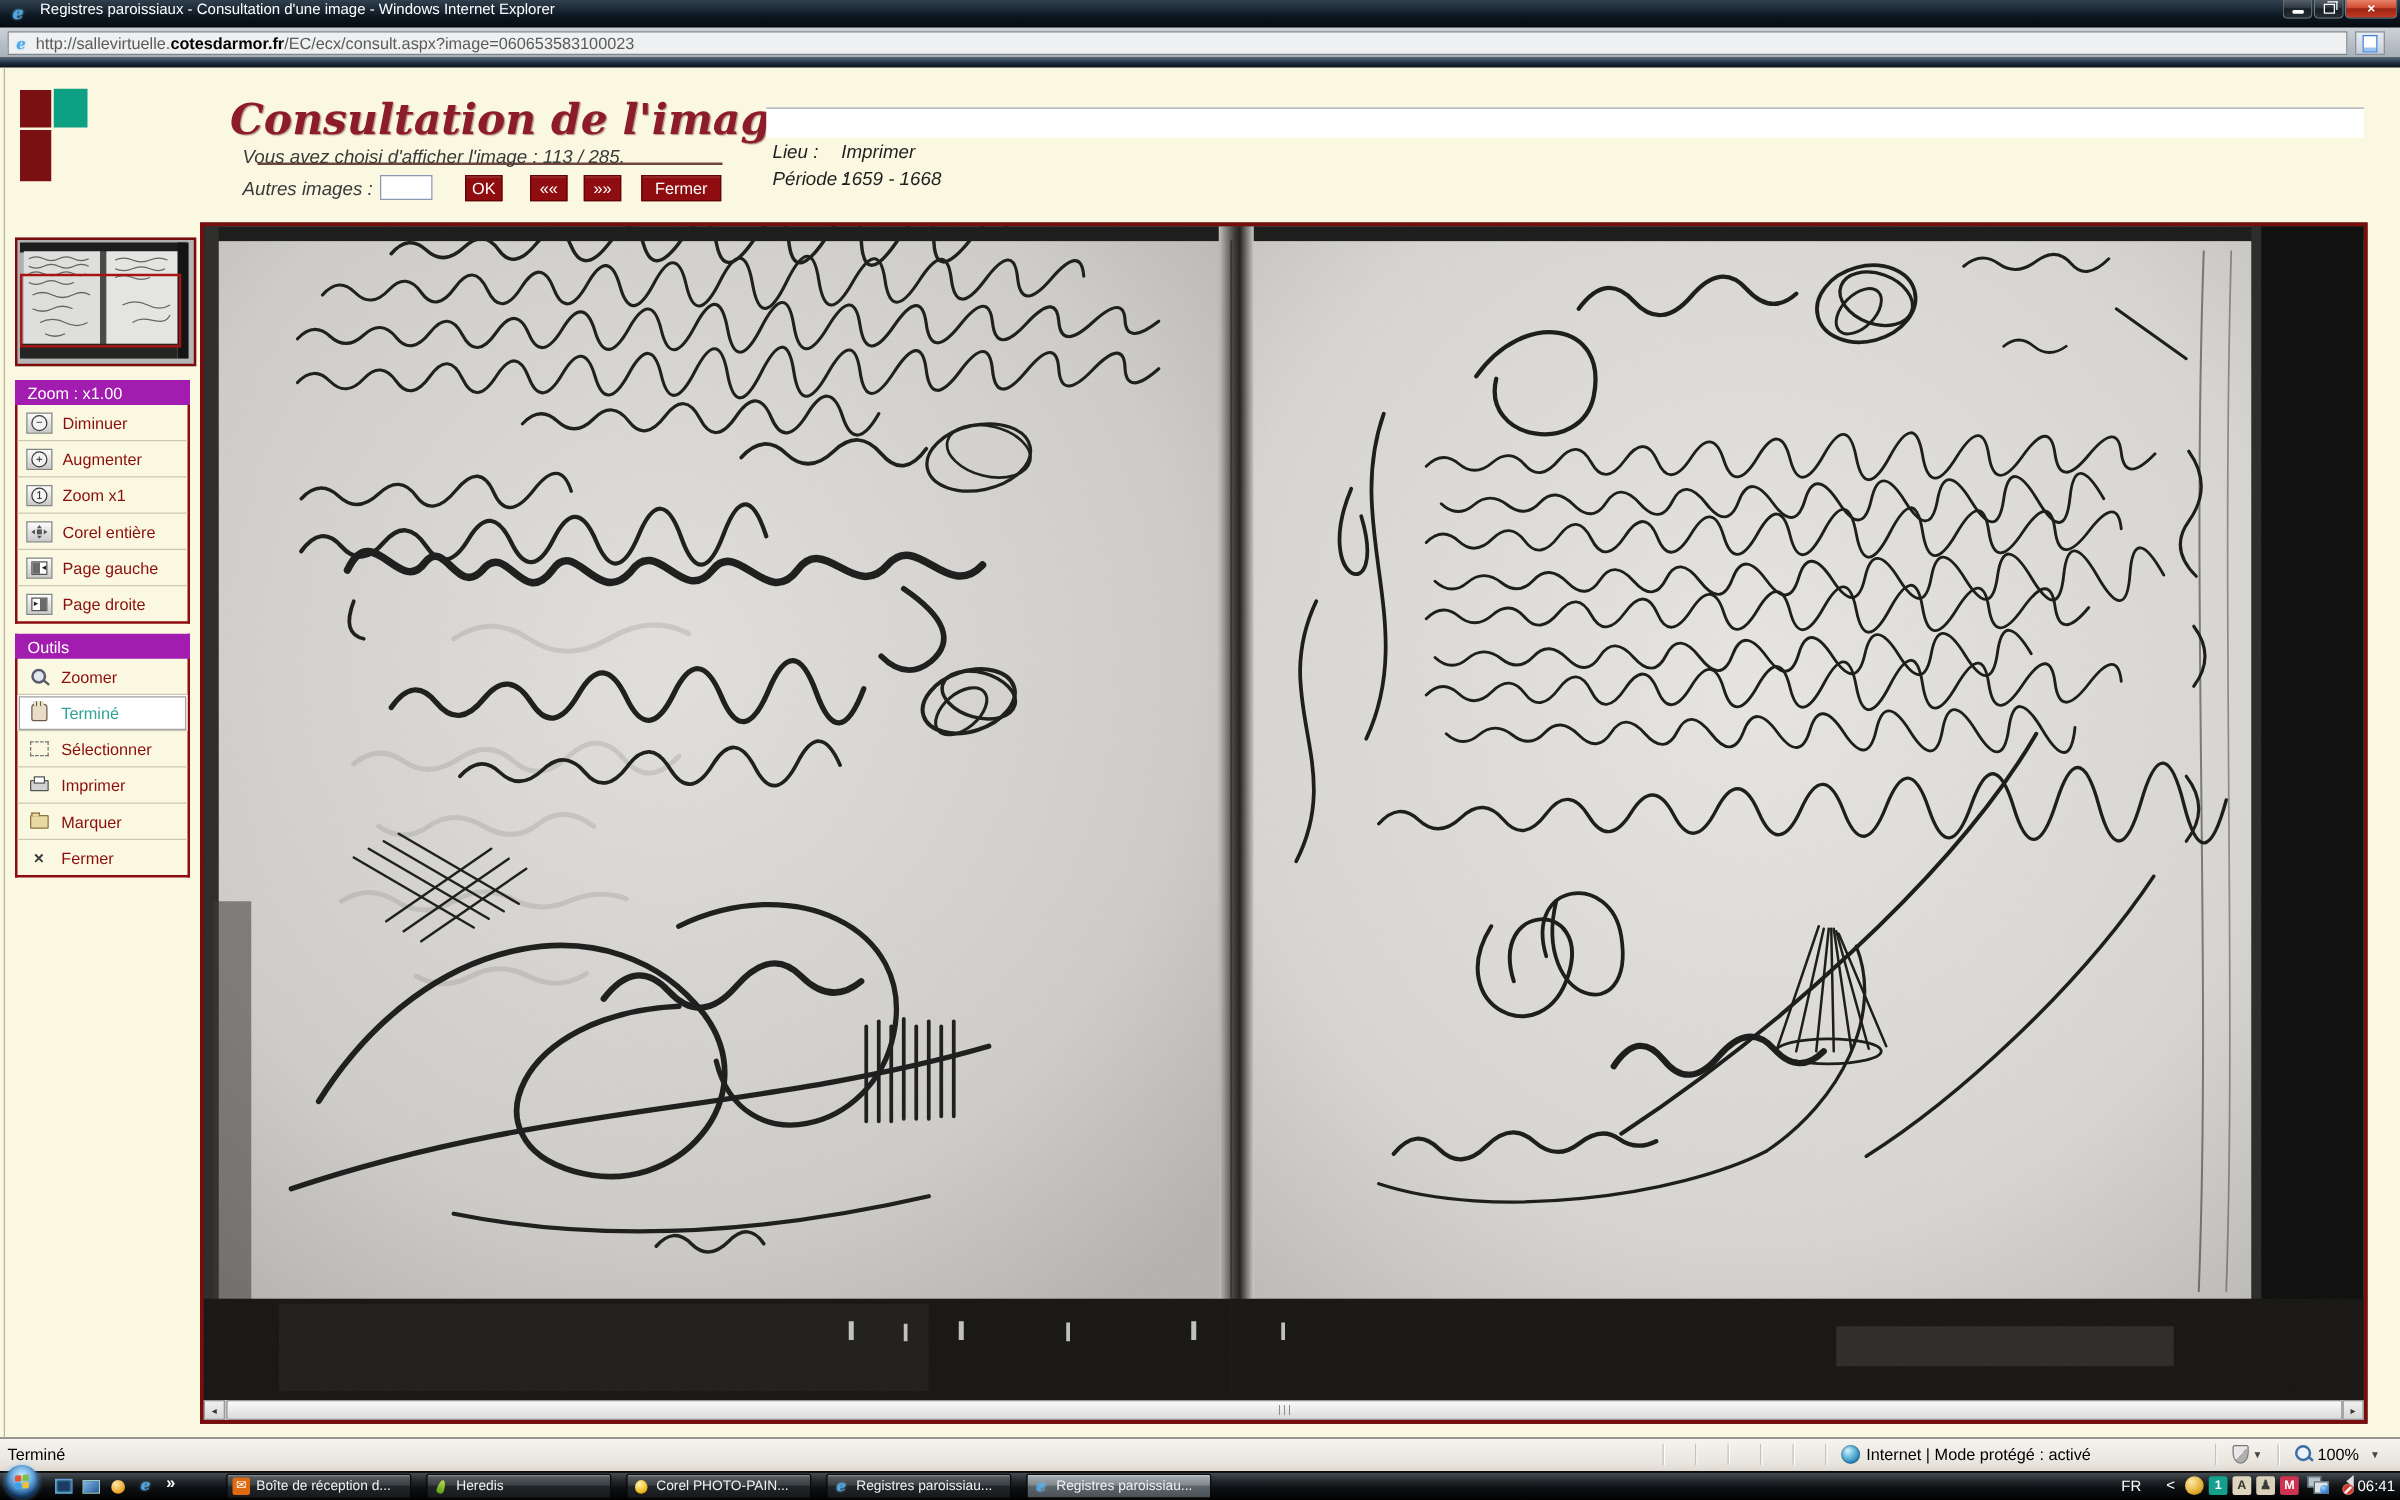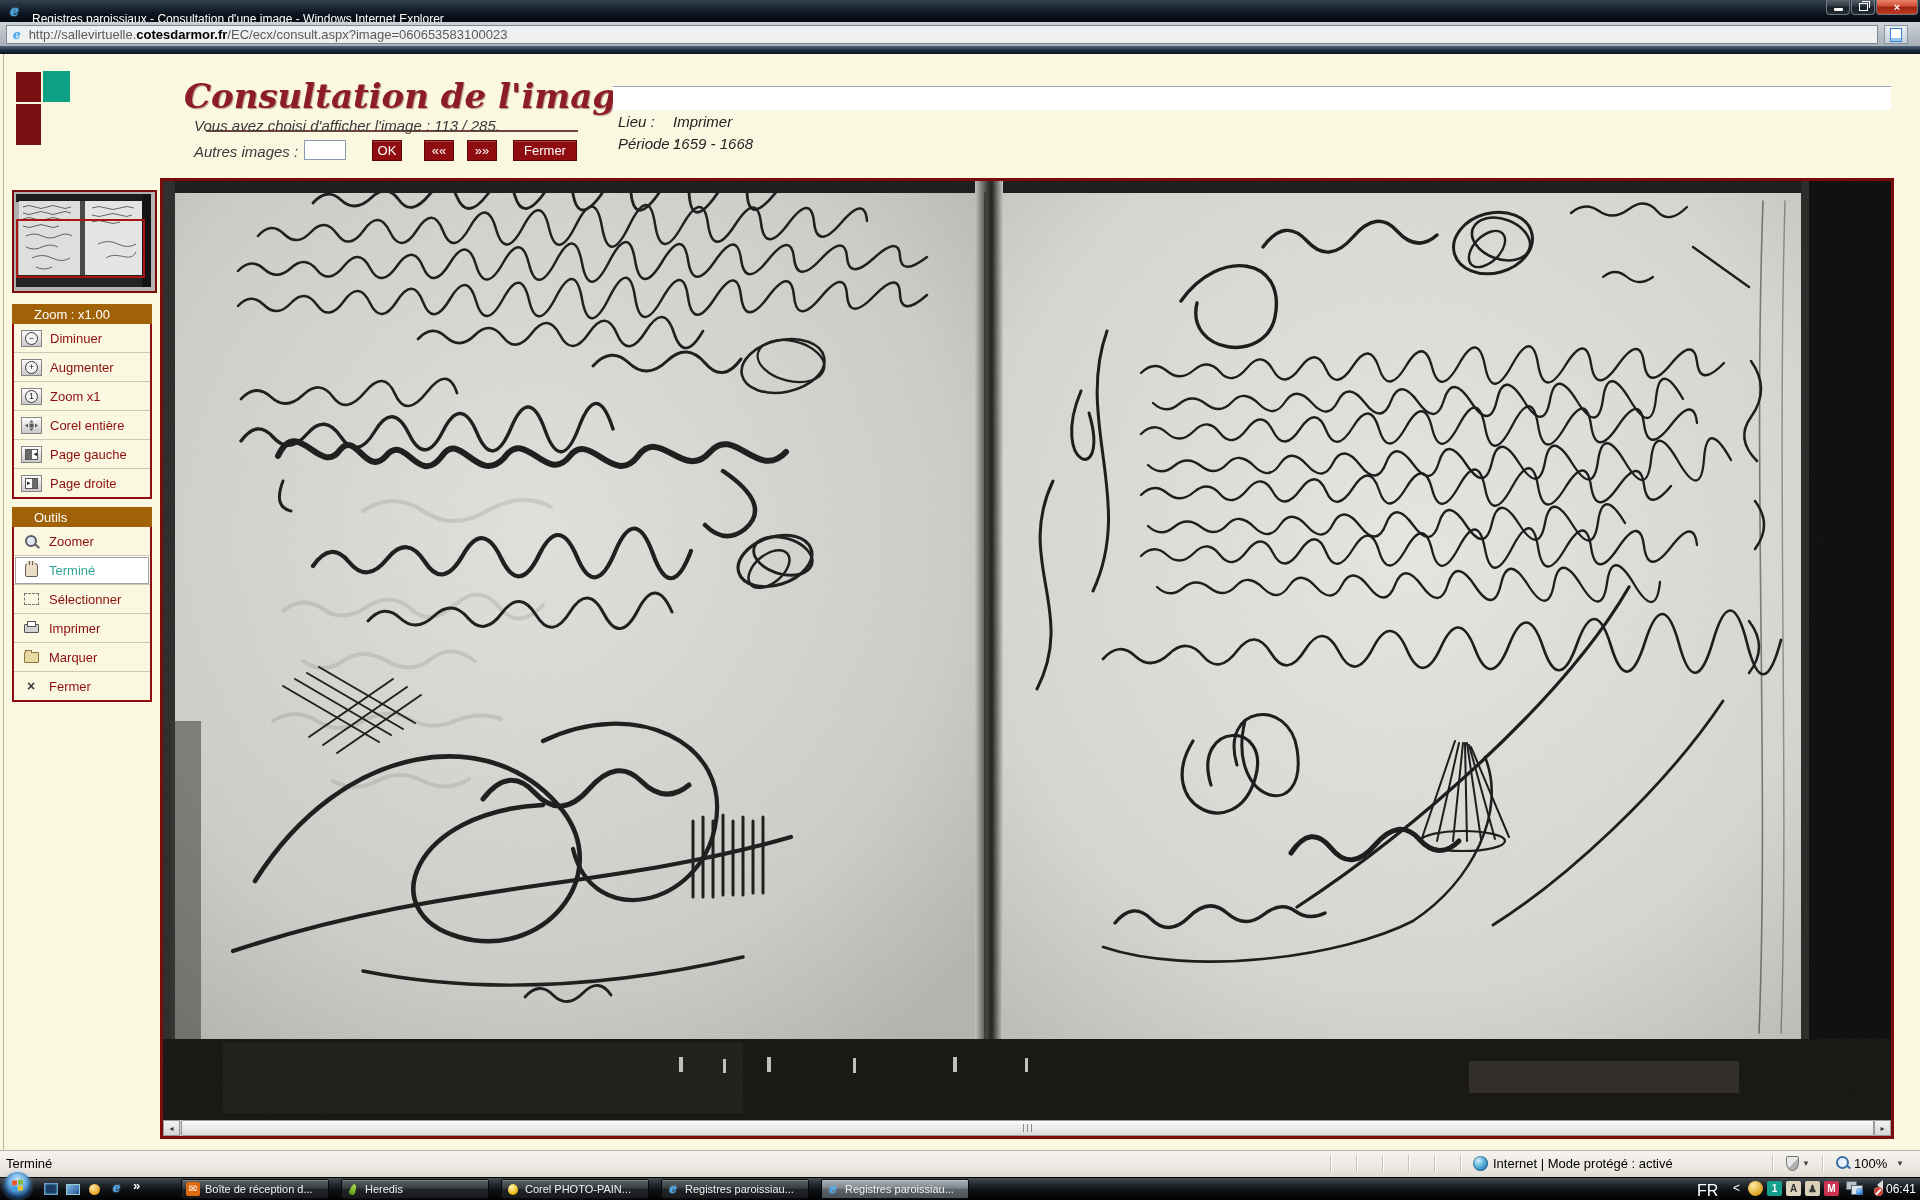--- a/index.html
+++ b/index.html
@@ -51,22 +51,22 @@
   .redbtn{box-sizing:border-box;height:21px;background:#8f0d10;border:1px solid #600404;
     color:#fff;font-size:13px;display:flex;align-items:center;justify-content:center;
     box-shadow:inset 0 1px 0 rgba(255,255,255,.22);cursor:pointer;}
   .imgfield{box-sizing:border-box;background:#fff;border:1px solid #8a9ab0;}
   .whiteband{background:#fff;border-top:1px solid #9fa6ab;}
 
   
   .thumb-frame{left:12px;top:190px;width:141px;height:99px;border:2px solid #7c0b0b;
     background:#b5b5b5;box-sizing:content-box;}
   .panel{width:140px;border:2px solid #8f0d10;border-top:none;box-sizing:border-box;background:#fbf8e2;}
-  .panel-hd{height:20px;background:#a16207;color:#fff;font-size:13px;
-    display:flex;align-items:center;padding-left:22px;margin:0 -2px;}
+  .panel-hd{height:20px;background:#a21caf;color:#fff;font-size:13px;
+    display:flex;align-items:center;padding-left:10px;margin:0 -2px;}
   .srow{height:28px;display:flex;align-items:center;border-bottom:1px solid #cdc8b2;cursor:pointer;}
   .srow:last-child{border-bottom:none;}
   .srow .lbl{margin-left:8px;font-size:13px;color:#8c0d0d;text-align:center;}
   .srow.sel{background:#fff;outline:1px solid #a0a0a0;outline-offset:-2px;}
   .srow.sel .lbl{color:#2fa396;}
   .icbox{width:21px;height:17px;margin-left:7px;border:1px solid #848484;
     background:linear-gradient(180deg,#fdfdfd,#c9c9c9);display:flex;align-items:center;justify-content:center;box-sizing:border-box;}
   .circ{width:11px;height:11px;border:1px solid #3a3a3a;border-radius:50%;
     display:flex;align-items:center;justify-content:center;font-size:9px;color:#222;line-height:1;background:#f4f4f4;}
   .pg-ic{width:13px;height:11px;border:1px solid #555;display:flex;box-sizing:border-box;background:#fff;
@@ -134,21 +134,21 @@
   .mute{position:absolute;left:6px;top:5px;width:9px;height:9px;border-radius:50%;background:#d03a2a;
     box-shadow:inset 0 0 1px #fff;}
   .mute:after{content:"";position:absolute;left:1px;top:3.5px;width:7px;height:2px;background:#fff;transform:rotate(-45deg);}
   .white{color:#fff;}
 </style>
 </head>
 <body>
 
 <div class="abs titlebar">
   <span class="abs ie-e" style="left:10px;top:3px;font-size:14px;">e</span>
-  <span class="abs" style="left:32px;top:12px;text-align:center;">Registres paroissiaux - Consultation d'une image - Windows Internet Explorer</span>
+  <span class="abs" style="left:32px;top:0;text-align:center;">Registres paroissiaux - Consultation d'une image - Windows Internet Explorer</span>
 </div>
 <div class="abs winbtn" style="left:1826px;width:24px;">
   <span class="minbar"></span>
 </div>
 <div class="abs winbtn" style="left:1851px;width:24px;">
   <span class="restsq"></span>
 </div>
 <div class="abs winbtn close" style="left:1876px;width:42px;">
   <span class="closex">×</span>
 </div>
@@ -545,21 +545,21 @@
 </div>
 <div class="abs taskbtn" style="left:661px;">
   <span class="tbicon ie-e" style="font-size:12px;">e</span>
   <span>Registres paroissiau...</span>
 </div>
 <div class="abs taskbtn active" style="left:821px;">
   <span class="tbicon ie-e" style="font-size:12px;">e</span>
   <span>Registres paroissiau...</span>
 </div>
 
-<div class="abs white" style="left:1697px;top:1182px;font-size:16px;">FR</div>
+<div class="abs white" style="left:1697px;top:1182px;font-size:12px;">FR</div>
 <div class="abs white" style="left:1733px;top:1181px;font-size:12px;">&lt;</div>
 <div class="abs trayic" style="left:1748px;top:1181px;background:radial-gradient(circle at 35% 30%,#ffeaa8,#e0a828 65%,#8a5c08);border-radius:50%;"></div>
 <div class="abs trayic" style="left:1767px;top:1181px;background:#14a08c;color:#fff;">1</div>
 <div class="abs trayic" style="left:1786px;top:1181px;background:#ddd5bd;color:#333;">A</div>
 <div class="abs trayic" style="left:1805px;top:1181px;background:#d8d0b8;color:#3a3a3a;">♟</div>
 <div class="abs trayic" style="left:1824px;top:1181px;background:#cc3350;color:#fff;">M</div>
 <div class="abs" style="left:1846px;top:1181px;width:18px;height:15px;">
   <span class="abs" style="left:0;top:0;width:9px;height:7px;background:#b8c4cc;border:1px solid #5a6a74;"></span>
   <span class="abs" style="left:5px;top:4px;width:10px;height:8px;background:#dbe3e8;border:1px solid #5a6a74;"></span>
   <span class="abs" style="left:10px;top:7px;width:7px;height:7px;border-radius:50%;background:radial-gradient(circle at 35% 30%,#9ed0f8,#2a7ad4 70%,#14488a);"></span>

